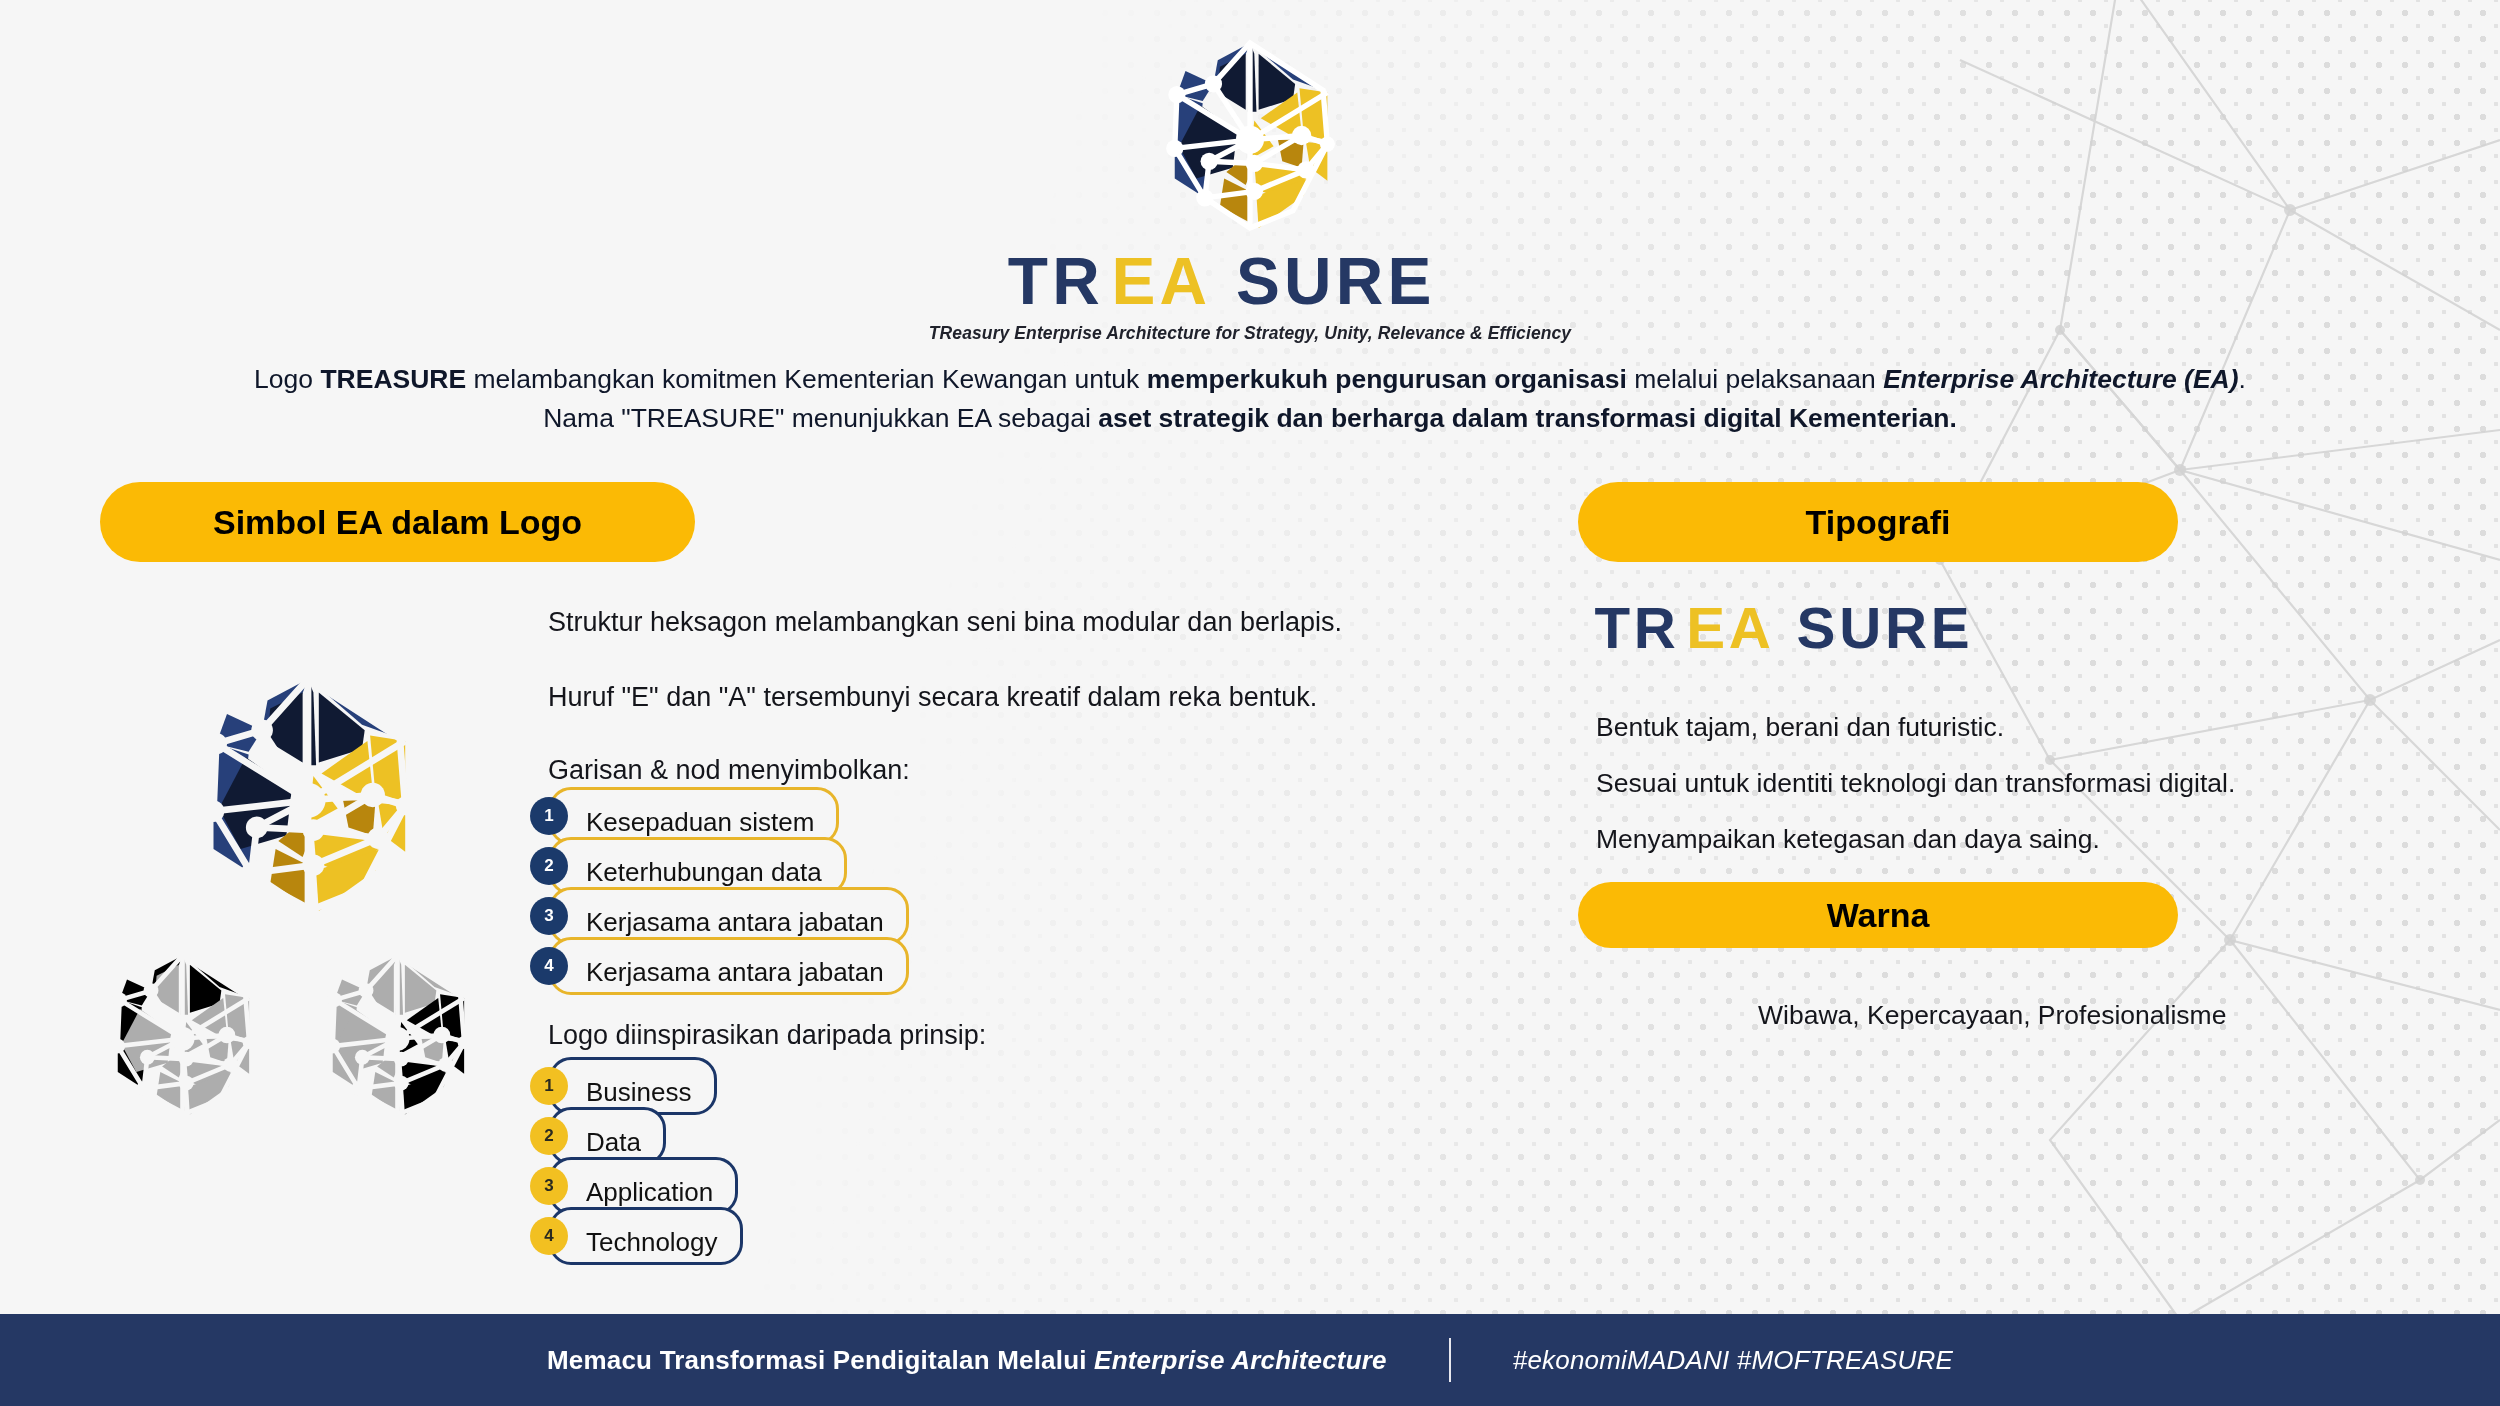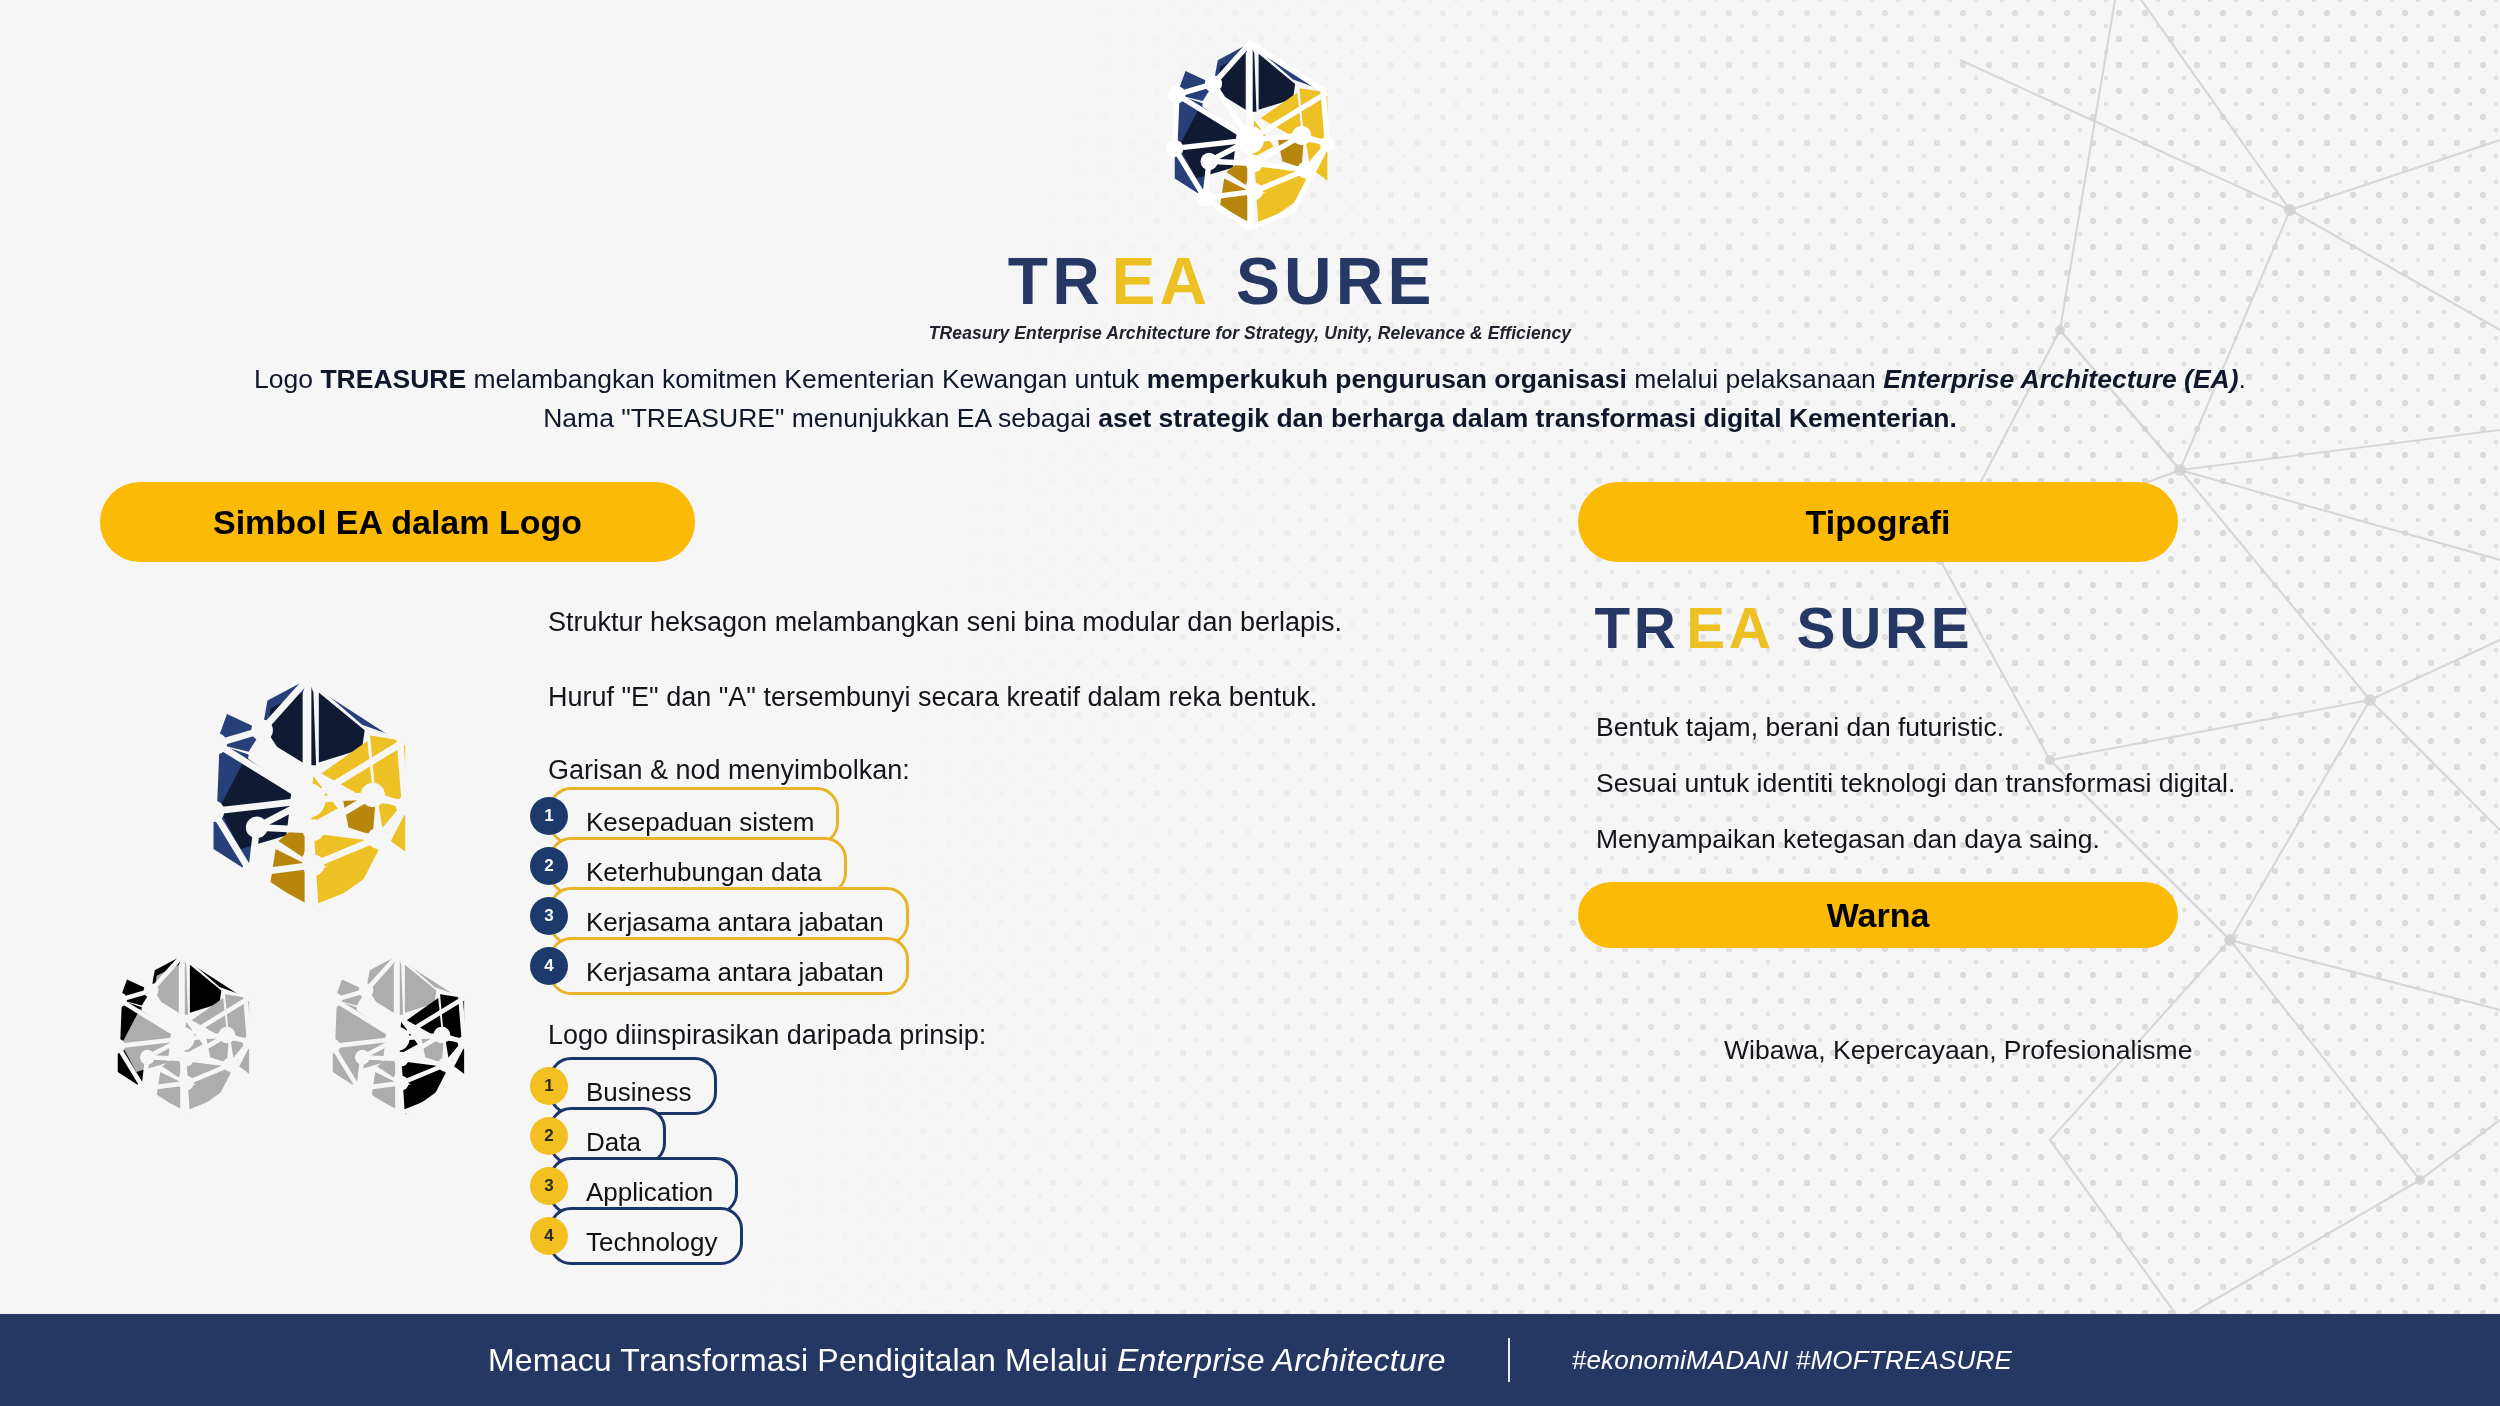--- a/index.html
+++ b/index.html
@@ -199,23 +199,23 @@
     font-size: 26.5px;
     color: #14151b;
     white-space: nowrap;
   }
   #rc-line-1 { top: 712px; }
   #rc-line-2 { top: 768px; }
   #rc-line-3 { top: 824px; }
 
   .color-row {
     position: absolute;
-    left: 1584px;
+    left: 1618px;
     display: flex;
-    align-items: center;
+    align-items: flex-start;
   }
   #color-row-0 { top: 1000px; }
   #color-row-1 { top: 1138px; }
 
   .swatch {
     width: 100px;
     height: 100px;
     border-radius: 50%;
     overflow: hidden;
     flex: 0 0 auto;
@@ -235,23 +235,24 @@
     bottom: 0;
     width: 2500px;
     height: 92px;
     background: #253864;
     display: flex;
     align-items: center;
     justify-content: center;
     gap: 0;
   }
   #footer-left {
-    font-size: 32px;
+    font-size: 26px;
     color: #ffffff;
     letter-spacing: .2px;
+    font-weight: bold;
   }
   #footer-left i { font-style: italic; }
   #footer-divider {
     width: 2px;
     height: 44px;
     background: #e8e8ee;
     margin: 0 62px;
   }
   #footer-right {
     font-size: 26px;

